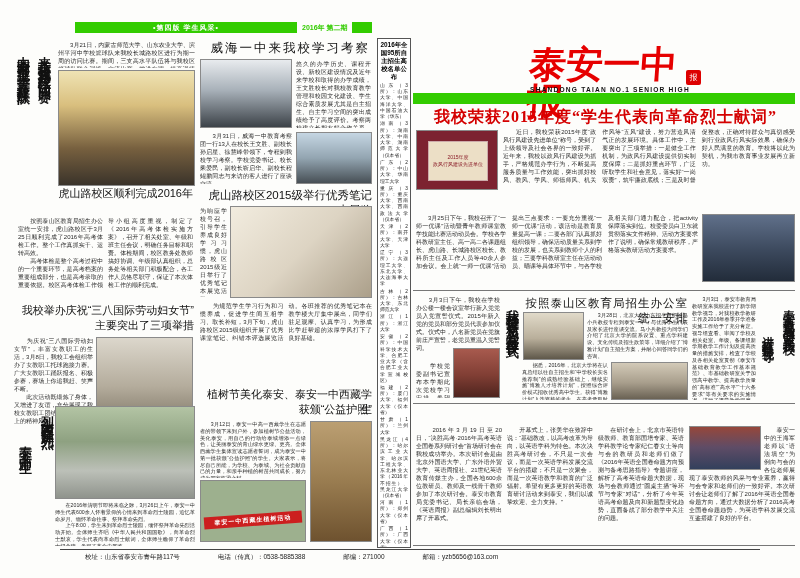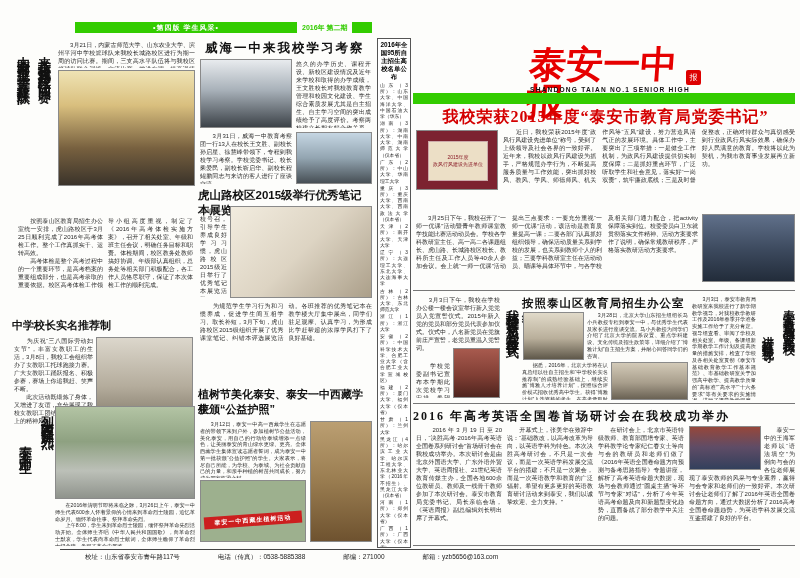--- a/index.html
+++ b/index.html
@@ -5,21 +5,21 @@
   html,body{margin:0;padding:0;}
   body{width:800px;height:578px;overflow:hidden;background:#ffffff;
        font-family:"Liberation Sans","DejaVu Sans",sans-serif;color:#222;}
   .sheet{position:relative;width:800px;height:578px;background:#fdfdfb;}
   .abs{position:absolute;}
   .greenbar{background:#33cc00;}
   .greenbar-text{color:#ffffff;font-size:7px;font-weight:bold;text-align:center;line-height:11px;letter-spacing:1px;}
   .issue-green{color:#33cc00;font-size:7px;font-weight:bold;line-height:11px;}
   .body-txt{font-size:6px;line-height:1.34;color:#2a2a2a;text-align:justify;white-space:pre-line;}
   .body-sm{font-size:5.2px;line-height:1.3;}
-  .h-center{font-weight:bold;text-align:left;color:#111;}
+  .h-center{font-weight:normal;text-align:right;color:#111;}
   .vtitle{writing-mode:vertical-rl;font-weight:bold;color:#111;letter-spacing:3px;
           font-family:"Liberation Serif","DejaVu Serif",serif;}
   .vtitle-col{writing-mode:vertical-rl;display:inline-block;}
   .photo{border:1px solid #8a8a8a;box-sizing:border-box;}
   .sidebar{border:1px solid #555;box-sizing:border-box;background:#fff;padding:2px 2px;overflow:hidden;}
   .sb-title{font-size:6.4px;font-weight:bold;line-height:1.25;text-align:center;margin-bottom:2px;color:#000;}
   .sb-item{font-size:4.8px;line-height:1.3;text-align:justify;margin-bottom:1px;color:#222;}
   .cols2{column-count:2;column-gap:5px;}
   .cols3{column-count:3;column-gap:6px;}
   .lead-headline{color:#d40000;font-weight:bold;text-align:center;
@@ -61,24 +61,26 @@
 　　座谈中，乘爱民校长介绍了泰安一中</div>
   <div class="abs photo" style="left:296px;top:132px;width:76px;height:52px;
        background:linear-gradient(180deg,#c5d6e3 0%,#93a5b1 50%,#474f55 100%);"></div>
 
   <div class="abs h-center" style="left:198px;top:188px;width:174px;font-size:11.5px;">虎山路校区2015级举行优秀笔记本展览</div>
   <div class="abs body-txt" style="left:200px;top:207px;width:27px;height:90px;overflow:hidden;">为响应学校号召，引导学生养成良好学习习惯，虎山路校区2015级近日举行了优秀笔记本展览活动。</div>
   <div class="abs photo" style="left:230px;top:206px;width:142px;height:92px;
        background:linear-gradient(135deg,#f2ecdf 0%,#ddd4c3 50%,#ab9f8a 100%);"></div>
   <div class="abs body-txt cols2" style="left:200px;top:302px;width:172px;height:78px;overflow:hidden;">　　为规范学生学习行为和习惯养成，促进学生间互相学习、取长补短，3月下旬，虎山路校区2015级组织开展了优秀课堂笔记、纠错本评选展览活动。各班推荐的优秀笔记本在教学楼大厅集中展出，同学们驻足观摩、认真学习，为形成比学赶帮超的浓厚学风打下了良好基础。</div>
 
+  <div class="abs h-center" style="left:18px;top:186px;width:175px;font-size:11px;">虎山路校区顺利完成2016年</div>
   <div class="abs body-txt cols2" style="left:18px;top:217px;width:175px;height:80px;overflow:hidden;">　　按照泰山区教育局招生办公室统一安排，虎山路校区于3月25日顺利完成了2016年高考体检工作。整个工作真抓实干、运转高效。
 　　高考体检是整个高考过程中的一个重要环节，是高考档案的重要组成部分，也是高考录取的重要依据。校区高考体检工作领导小组高度重视，制定了《2016年高考体检实施方案》，召开了相关处室、年级和班主任会议，明确任务目标和职责。体检期间，校区教务处教师搞好协调、年级部认真组织，总务处等相关部门积极配合，各工作人员恪尽职守，保证了本次体检工作的顺利完成。</div>
 
-  <div class="abs h-center" style="left:12px;top:318px;width:182px;font-size:11px;">中学校长实名推荐制</div>
+  <div class="abs h-center" style="left:12px;top:303px;width:182px;font-size:11px;">我校举办庆祝“三八国际劳动妇女节”</div>
+  <div class="abs h-center" style="left:12px;top:318px;width:182px;font-size:11px;">主要突出了三项举措</div>
   <div class="abs body-txt" style="left:14px;top:337px;width:79px;height:93px;overflow:hidden;">　　为庆祝“三八国际劳动妇女节”，丰富女教职工的生活，3月8日，我校工会组织举办了女教职工托球跑接力赛。广大女教职工踊跃报名、积极参赛，赛场上你追我赶、笑声不断。
 　　此次活动既锻炼了身体，又增进了友谊，充分展现了我校女教职工团结协作、奋发向上的精神风貌。</div>
   <div class="abs photo" style="left:96px;top:337px;width:97px;height:90px;
        background:linear-gradient(180deg,#dcd7cc 0%,#b4ac9c 55%,#7c7464 100%);"></div>
 
   <div class="abs" style="left:16px;top:406px;height:140px;display:flex;gap:4px;">
     <span class="vtitle-col vtitle" style="font-size:13px;margin-top:30px;">泰安一中师生</span>
     <span class="vtitle-col vtitle" style="font-size:13px;">烈士陵园祭拜先烈</span>
   </div>
   <div class="abs photo" style="left:55px;top:406px;width:140px;height:93px;
@@ -115,21 +117,21 @@
       </div>
   </div>
 
   <div class="abs masthead-title" style="left:528px;top:46px;width:160px;font-size:37px;line-height:1;">泰安一中报</div>
   <div class="abs seal" style="left:686px;top:70px;width:15px;height:15px;">报</div>
   <div class="abs" style="left:520px;top:86px;width:180px;font-size:6.6px;letter-spacing:1.2px;color:#111;font-weight:bold;text-align:center;">SHANDONG  TAIAN  NO.1  SENIOR  HIGH  SCHOOL</div>
 
 
   <div class="abs greenbar" style="left:413px;top:93px;width:382px;height:11px;"></div>
 
-  <div class="abs lead-headline" style="left:416px;top:107px;width:379px;font-size:16px;letter-spacing:1px;">我校荣获2015年度“泰安市教育局党委书记”</div>
+  <div class="abs lead-headline" style="left:416px;top:107px;width:379px;font-size:16px;letter-spacing:1px;">我校荣获2015年度“学生代表向革命烈士献词”</div>
   <div class="abs photo" style="left:416px;top:130px;width:82px;height:60px;background:#7c2230;">
     <div class="cert-inner" style="white-space:pre-line;">2015年度
 政风行风建设先进单位</div>
   </div>
   <div class="abs body-txt cols3" style="left:503px;top:128px;width:292px;height:64px;overflow:hidden;">　　近日，我校荣获2015年度“政风行风建设先进单位”称号，受到了上级领导及社会各界的一致好评。　　近年来，我校以政风行风建设为抓手，严格规范办学行为，不断提高服务质量与工作效能，突出抓好校风、教风、学风、师德师风、机关作风等“五风”建设，努力营造风清气正的发展环境。具体工作中，主要突出了三项举措：一是健全工作机制，为政风行风建设提供切实制度保障；二是抓好重点环节，广泛听取学生和社会意见，落实好“一岗双责”，筑牢廉政底线；三是及时督促整改，正确对待群众与真切感受到行业政风行风实际效果，确保办好人民满意的教育。学校将以此为契机，为我市教育事业发展再立新功。</div>
 
   <div class="abs body-txt cols3" style="left:416px;top:214px;width:282px;height:72px;overflow:hidden;">　　3月25日下午，我校召开了“一师一优课”活动暨青年教师课堂教学技能比赛活动动员会。学校各学科教研室主任、高一高二各课题组长、虎山路、长城路校区校长、教科所主任及工作人员等40余人参加会议。会上就“一师一优课”活动提出三点要求：一要充分重视“一师一优课”活动，该活动是教育质量提高一课；二要各部门认真抓好组织领导，确保活动质量关系到学校的发展，也关系到教师个人的利益；三要学科教研室主任在活动动员、晒课等具体环节中，与各学校及相关部门通力配合，把activity保障落实到位。校委委员白卫东就贯彻落实文件精神、活动方案要求作了说明，确保常规教研秩序，严格落实教研活动方案要求。</div>
   <div class="abs photo" style="left:702px;top:214px;width:93px;height:68px;
        background:linear-gradient(180deg,#60708a 0%,#3b485c 55%,#222c3a 100%);"></div>
 
@@ -151,22 +153,20 @@
        background:linear-gradient(180deg,#d3cab8 0%,#a89e8c 55%,#6a6254 100%);"></div>
 
   <div class="abs body-txt body-sm" style="left:692px;top:296px;width:64px;height:104px;overflow:hidden;">　　3月3日，泰安市教育局教研室来我校进行了新学期教学视导，对我校教学教研工作及2016年春季开学准备实施工作给予了充分肯定。视导组查看、审阅了学校及相关处室、年级、备课组新学期教学工作计划及提高质量的措施安排，检查了学校及各相关处室贯彻《泰安市基础教育教学工作基本规范》、市基础教研室关于加强高中教学、提高教学质量的“高标准”“高水平”“十六条要求”等有关要求的实施情况，进行了课堂教学观摩、听课并与学科组教师座谈，对下一步工作提出了指导性意见。</div>
   <div class="abs" style="left:759px;top:300px;height:100px;display:flex;gap:4px;">
     <span class="vtitle-col vtitle" style="font-size:12px;margin-top:26px;">进行教学视导</span>
     <span class="vtitle-col vtitle" style="font-size:12px;">泰安市教育局教研室来我校</span>
   </div>
 
   <div class="abs rule" style="left:413px;top:403px;width:382px;"></div>
 
-  <div class="abs h-center" style="left:413px;top:408px;width:382px;font-size:12px;letter-spacing:2px;
-       font-family:'Liberation Serif','DejaVu Serif',serif;">2016 年高考英语全国卷首场研讨会在我校成功举办</div>
   <div class="abs body-txt" style="left:416px;top:426px;width:86px;height:116px;overflow:hidden;">　　2016年3月19日至20日，“决胜高考·2016年高考英语全国卷系列研讨会”首场研讨会在我校成功举办。本次研讨会是由北京外国语大学、广东外语外贸大学、英语周报社、21世纪英语教育传媒主办，全国各地600余位教研员、教师及一线骨干教师参加了本次研讨会。泰安市教育局党委书记、局长亲临会场，《英语周报》副总编辑刘长明出席了开幕式。</div>
   <div class="abs body-txt" style="left:507px;top:426px;width:86px;height:116px;overflow:hidden;">　　开幕式上，张美华在致辞中说：“基础教改，以高考改革为导向，以英语学科为特色。本次决胜高考研讨会，不只是一次会议，而是一次英语学科发展交流平台的搭建；不只是一次聚会，而是一次英语教学和教育的广泛辐射。希望有更多更好的英语教育研讨活动来到泰安，我们以诚挚欢迎、全力支持。”</div>
   <div class="abs body-txt" style="left:598px;top:426px;width:86px;height:116px;overflow:hidden;">　　在研讨会上，北京市英语特级教师、教育部国培专家、英语学科教学论专家纪仁春女士等向与会的教研员和老师们做了《2016年英语全国卷命题方向预测与备考思路指导》专题讲座，解析了高考英语命题大数据，现场与会教师通过“圆桌主播”等环节与专家“对话”，分析了今年英语高考命题及向和新题型变化趋势，直面备战了部分教学中关注的问题。</div>
   <div class="abs" style="left:689px;top:426px;width:106px;height:116px;overflow:hidden;">
     <div class="photo" style="float:left;width:72px;height:44px;margin:0 3px 2px 0;
          background:linear-gradient(180deg,#96473b 0%,#5f4c66 48%,#32405c 100%);"></div>
     <div class="body-txt">　　泰安一中的王海军老师以“语法填空”为例向与会的各位老师展现了泰安教师的风采与专业素养，赢得与会专家和老师们的一致好评。本次研讨会让老师们了解了2016年英语全国卷命题方向，通过大数据分析了2016高考全国卷命题趋势，为英语学科发展交流互鉴搭建了良好的平台。</div>
   </div>
 
   <div class="abs rule" style="left:413px;top:545px;width:382px;"></div>

